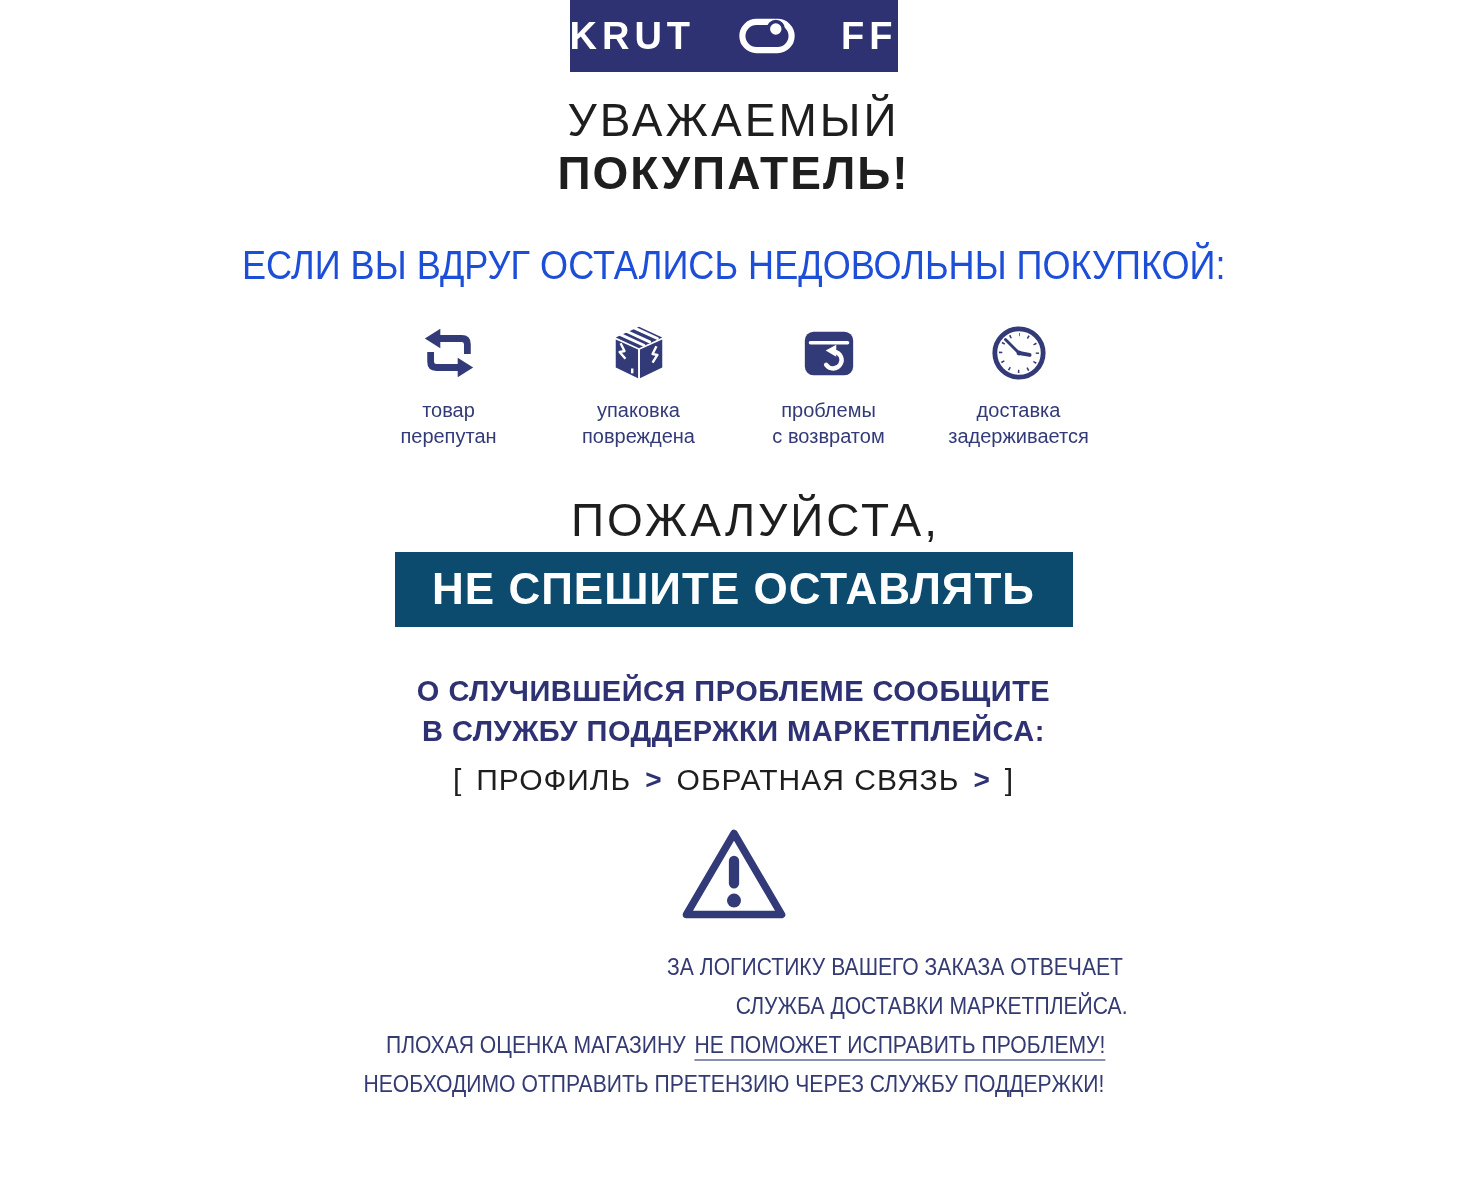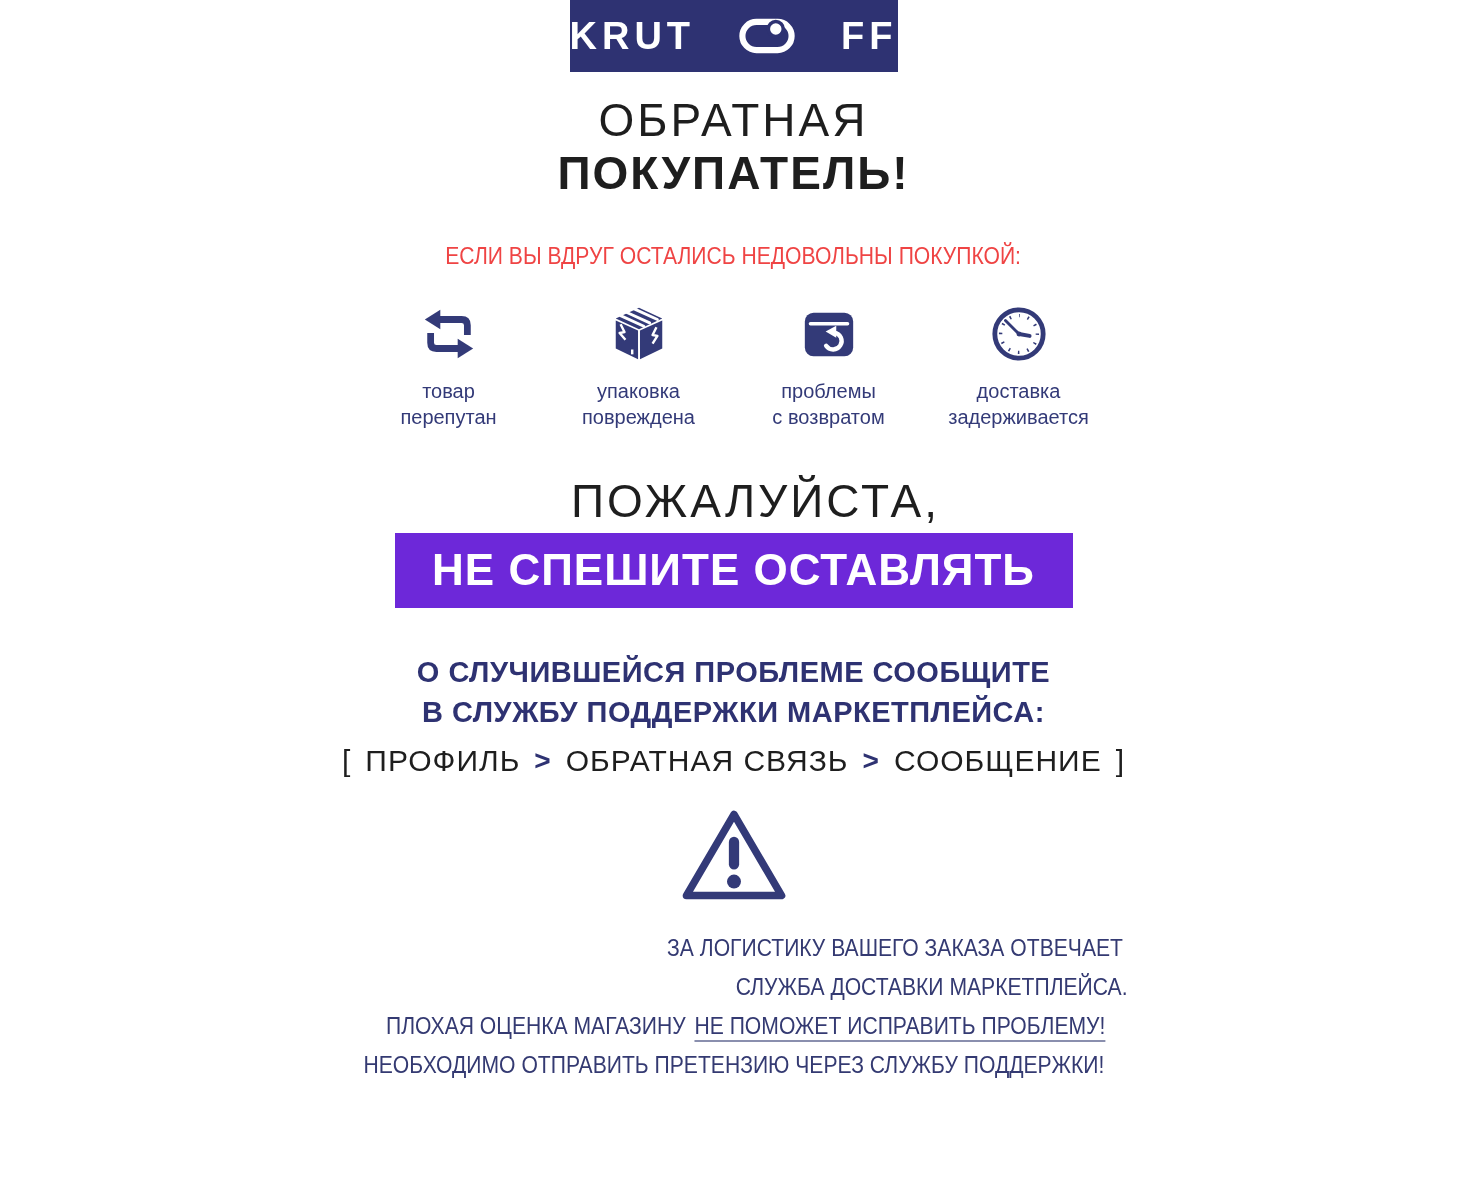--- a/index.html
+++ b/index.html
@@ -32,22 +32,22 @@
     letter-spacing: 5px;
     line-height: 1;
   }
   .logo-toggle { margin: 0 2px 0 -1px; display: block; }
   
   .heading { margin-top: 22px; text-align: center; color: #1e1e1e; }
   .heading-light { font-size: 46px; font-weight: 300; letter-spacing: 3px; line-height: 52px; }
   .heading-bold  { font-size: 46px; font-weight: 800; letter-spacing: 2px; line-height: 54px; }
   .subtitle {
     margin-top: 42px;
-    color: #ef4444;
-    font-size: 24px;
+    color: #1d4ed8;
+    font-size: 41px;
     font-weight: 500;
     white-space: nowrap;
   }
   .cond { display: inline-block; transform: scaleX(0.88); transform-origin: center; }
   
   .issues-row {
     margin-top: 32px;
     display: flex;
     justify-content: center;
     gap: 4px;
@@ -73,21 +73,21 @@
     color: #1e1e1e;
     font-size: 46px;
     font-weight: 300;
     letter-spacing: 3px;
     line-height: 50px;
     margin-left: 44px;
   }
   .banner {
     margin-top: 7px;
     width: 678px;
-    background: #6d28d9;
+    background: #0c4a6e;
     color: #ffffff;
     text-align: center;
     padding: 10px 0 12px 0;
   }
   .banner-line { font-size: 44px; font-weight: 800; line-height: 53px; letter-spacing: 1px; }
   
   .support {
     margin-top: 44px;
     text-align: center;
     color: #2e3272;
@@ -137,21 +137,21 @@
   <div class="logo-box">
     <span class="logo-text">KRUT</span>
     <svg class="logo-toggle" width="58" height="38" viewBox="0 0 66 42">
       <rect x="5" y="5" width="56" height="32" rx="16" fill="none" stroke="#ffffff" stroke-width="7"></rect>
       <circle cx="43" cy="13" r="8.5" fill="#ffffff" stroke="#2e3272" stroke-width="4"></circle>
     </svg>
     <span class="logo-text">FF</span>
   </div>
 
   <div class="heading">
-    <div class="heading-light">ОБРАТНАЯ</div>
+    <div class="heading-light">УВАЖАЕМЫЙ</div>
     <div class="heading-bold">ПОКУПАТЕЛЬ!</div>
   </div>
 
   <div class="subtitle">
     <span class="cond">ЕСЛИ ВЫ ВДРУГ ОСТАЛИСЬ НЕДОВОЛЬНЫ ПОКУПКОЙ:</span>
   </div>
 
   <div class="issues-row">
 
     <div class="issue">
@@ -236,21 +236,20 @@
     <div>О СЛУЧИВШЕЙСЯ ПРОБЛЕМЕ СООБЩИТЕ</div>
     <div>В СЛУЖБУ ПОДДЕРЖКИ МАРКЕТПЛЕЙСА:</div>
   </div>
 
   <div class="breadcrumb">
     <span>[</span>
     <span>ПРОФИЛЬ</span>
     <span class="sep">&gt;</span>
     <span>ОБРАТНАЯ СВЯЗЬ</span>
     <span class="sep">&gt;</span>
-    <span>СООБЩЕНИЕ</span>
     <span>]</span>
   </div>
 
   <div class="warning">
     <svg width="112" height="98" viewBox="0 0 120 105">
       <path d="M60 9 L111 96 H9 Z" fill="none" stroke="#333a78" stroke-width="8" stroke-linejoin="round"></path>
       <rect x="54.5" y="33" width="11" height="35" rx="5.5" fill="#333a78"></rect>
       <circle cx="60" cy="81" r="7.5" fill="#333a78"></circle>
     </svg>
   </div>

